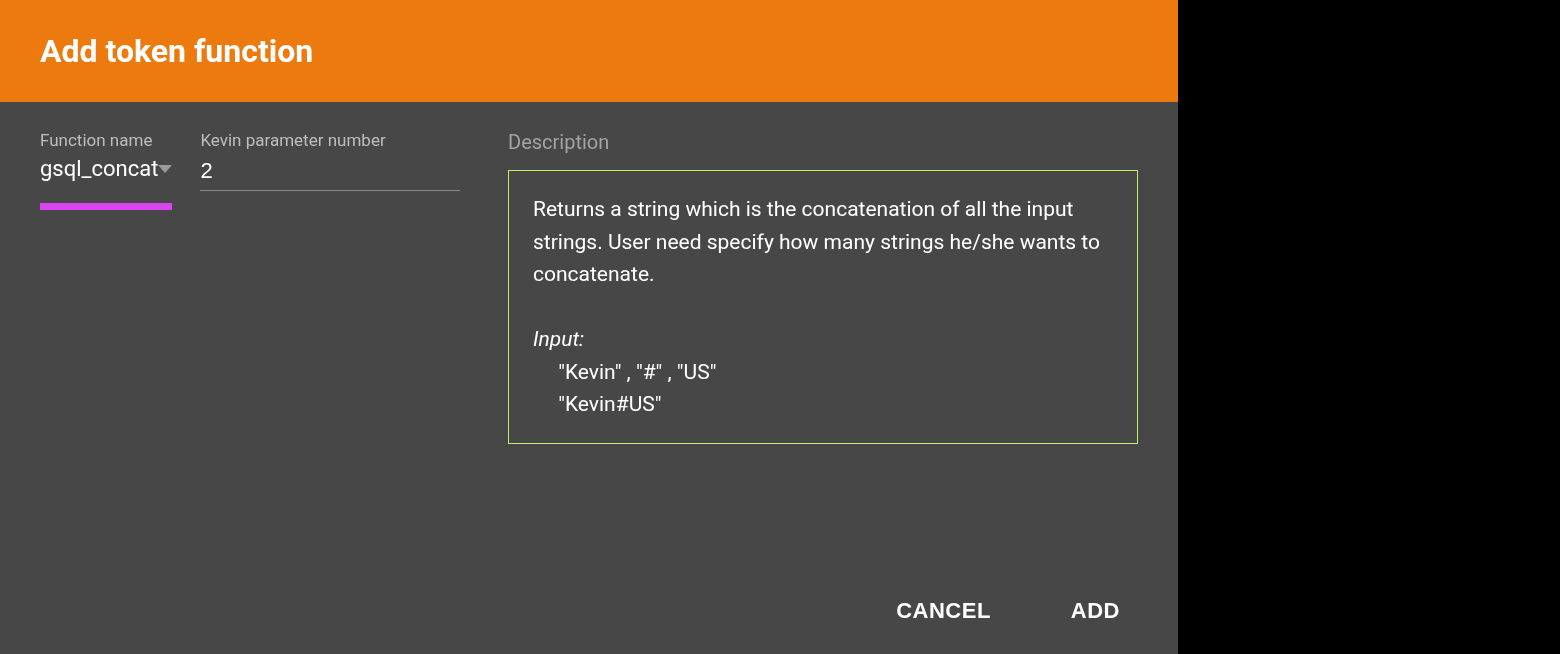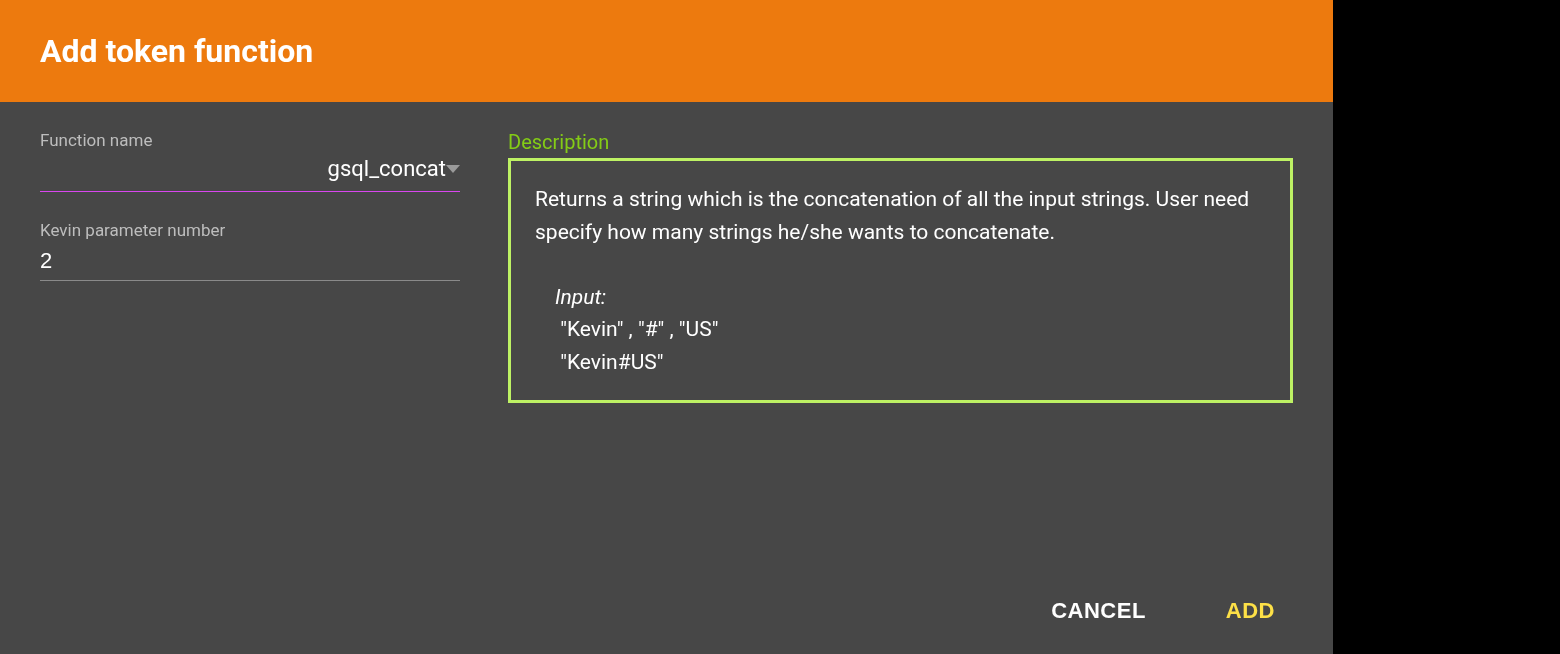--- a/index.html
+++ b/index.html
@@ -8,21 +8,21 @@
       padding: 0;
     }
     body {
       font-family: -apple-system, BlinkMacSystemFont, "Segoe UI", Roboto, Helvetica, Arial, sans-serif;
       background: #000;
       width: 1560px;
       height: 654px;
       overflow: hidden;
     }
     .dialog {
-      width: 1333px;
+      width: 1178px;
       height: 654px;
       background: #474747;
       display: flex;
       flex-direction: column;
     }
     .header {
       background: #ed7a0e;
       padding: 32px 40px;
       color: #fff;
     }
@@ -32,39 +32,39 @@
     }
     .content {
       display: flex;
       padding: 28px 40px 20px 40px;
       gap: 48px;
       flex: 1;
     }
     .left-col {
       flex: 0 0 420px;
       display: flex;
-      flex-direction: column;
+      flex-direction: row;
       gap: 28px;
     }
     .field {
       display: flex;
       flex-direction: column;
     }
     .field-label {
       color: #bdbdbd;
       font-size: 17px;
       font-weight: 400;
       margin-bottom: 6px;
     }
     .selectwrap {
       position: relative;
-      border-bottom: 1px solid #d946ef;
+      border-bottom: 7px solid #d946ef;
       display: flex;
       align-items: center;
-      padding-bottom: 10px;
+      padding-bottom: 22px;
       text-align: right;
     }
     .select-value {
       color: #fff;
       font-size: 22px;
       flex: 1;
     }
     .chevron {
       color: #9a9a9a;
     }
@@ -77,34 +77,33 @@
       padding: 2px 0 6px 0;
       outline: none;
       width: 100%;
     }
     .right-col {
       flex: 1;
       display: flex;
       flex-direction: column;
     }
     .desc-label {
-      color: #84cc16;
+      color: #a3a3a3;
       font-size: 20px;
-      margin-bottom: 4px;
+      margin-bottom: 16px;
     }
     .desc-box {
-      border: 3px solid #bef264;
+      border: 1px solid #bef264;
       padding: 22px 24px;
       color: #fff;
       font-size: 21px;
       line-height: 1.55;
     }
     .desc-box .italic {
       font-style: italic;
-      margin-left: 20px;
     }
     .desc-box .indent {
       display: inline-block;
       width: 1.2em;
     }
     .footer {
       display: flex;
       justify-content: flex-end;
       padding: 20px 58px 30px 40px;
       gap: 80px;
@@ -116,21 +115,21 @@
       border: none;
       font-size: 22px;
       font-weight: 600;
       cursor: pointer;
       letter-spacing: 0.5px;
     }
     .btn-cancel {
       color: #fff;
     }
     .btn-add {
-      color: #fde047;
+      color: #ffffff;
     }
   </style>
 </head>
 <body>
 
 <div class="dialog">
   <div class="header">
     <div class="header-title">Add token function</div>
   </div>
 

